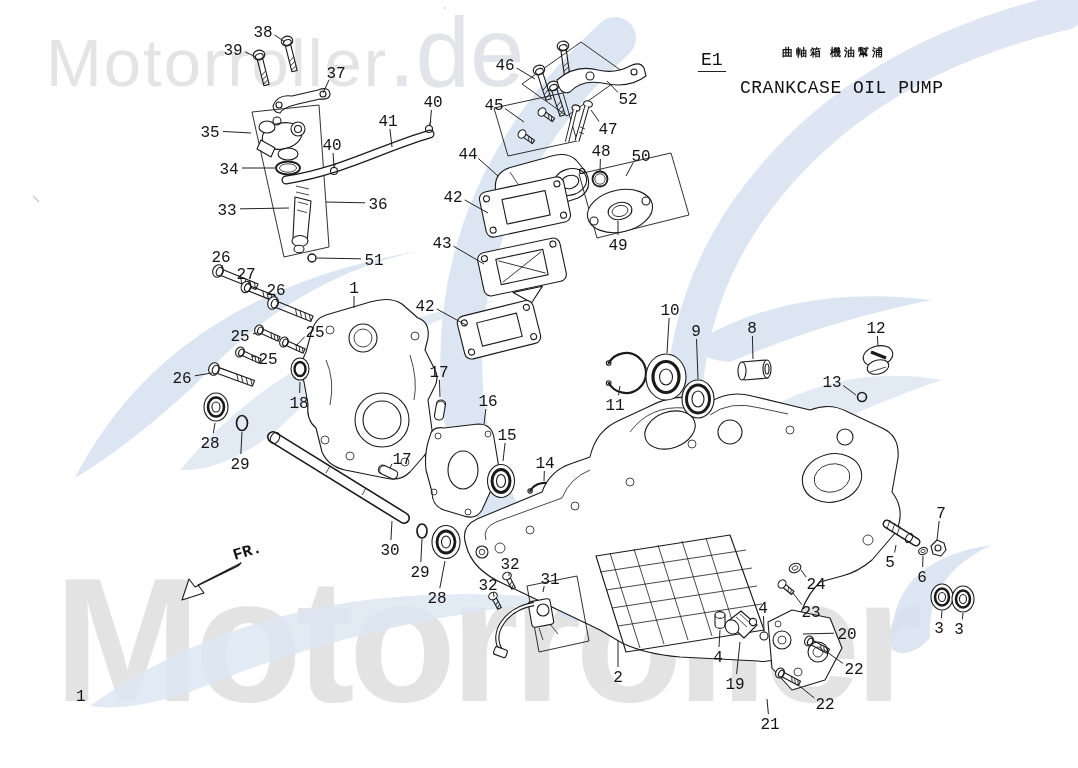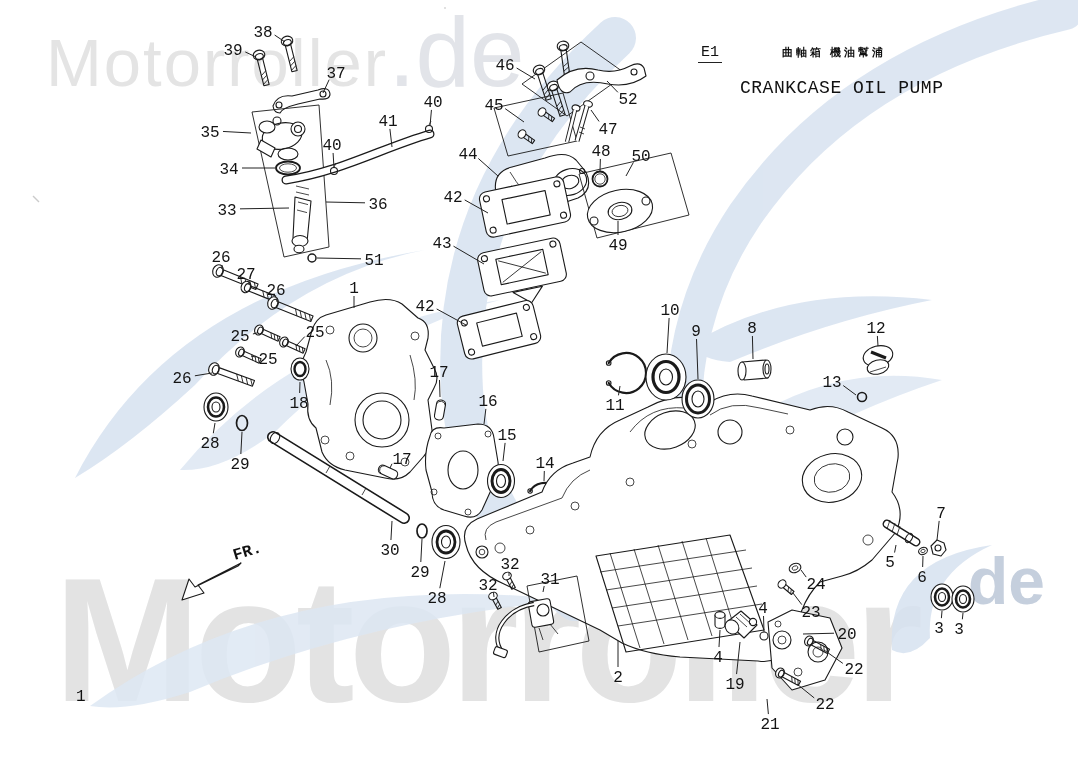--- a/index.html
+++ b/index.html
@@ -11,21 +11,21 @@
           font-family:"Liberation Sans","DejaVu Sans",sans-serif;font-weight:400;}
   .wm-top-main{font-size:67px;letter-spacing:2px;}
   .wm-top-suffix{font-size:98px;letter-spacing:0;color:#e2e4e9;}
   .wm-bottom{top:552px;left:24px;color:#e3e3e3;font-size:176px;font-weight:bold;
              letter-spacing:-6px;line-height:1;white-space:nowrap;
              font-family:"Liberation Sans","DejaVu Sans",sans-serif;}
   .wm-accent{top:548px;left:938px;font-size:66px;font-weight:bold;line-height:1;
              font-family:"Liberation Sans","DejaVu Sans",sans-serif;}
   
   .hdr{position:absolute;z-index:3;}
-  .section-code{top:44px;left:668px;font-size:15px;border-bottom:1.6px solid #222;padding:0 3px 1px 3px;}
+  .section-code{top:50px;left:668px;font-size:18px;border-bottom:1.6px solid #222;padding:0 3px 1px 3px;}
   .title-cjk{top:45px;left:752px;font-size:11px;font-weight:bold;letter-spacing:3px;
              font-family:"Liberation Sans","DejaVu Sans",sans-serif;}
   .title-en{top:78px;left:710px;font-size:18px;letter-spacing:.5px;text-align:center;}
   .page-num{position:absolute;z-index:3;top:688px;left:46px;font-size:16px;}
   
   svg.diagram{position:absolute;inset:0;z-index:2;}
   .pt{fill:#ffffff;stroke:#1a1a1a;stroke-width:1.1;stroke-linejoin:round;stroke-linecap:round;}
   .ln{fill:none;stroke:#1a1a1a;stroke-width:1.1;stroke-linejoin:round;stroke-linecap:round;}
   .thin{fill:none;stroke:#1a1a1a;stroke-width:.8;}
   .box{fill:none;stroke:#1a1a1a;stroke-width:.9;}
@@ -35,21 +35,20 @@
   .wmfill2{fill:#dde7f3;stroke:none;}
   .wmstroke{fill:none;stroke:#d7e2f0;stroke-linecap:round;}
 </style>
 </head>
 <body>
 
 <div class="page">
 
   <div class="wm wm-top"><span class="wm-top-main">Motorroller</span><span class="wm-top-suffix">.de</span></div>
   <div class="wm wm-bottom">Motorroller</div>
-  <div class="wm wm-accent" style="color:#c5cfdd;">de</div>
 
   <div class="hdr section-code">E1</div>
   <div class="hdr title-cjk">曲軸箱 機油幫浦</div>
   <div class="hdr title-en">CRANKCASE OIL PUMP</div>
   <div class="page-num">1</div>
 
   <svg class="diagram" viewBox="0 0 1078 768">
     <defs>
       <g id="boltL">
         <ellipse class="pt" cx="0" cy="0" rx="5.2" ry="6.4"></ellipse>

